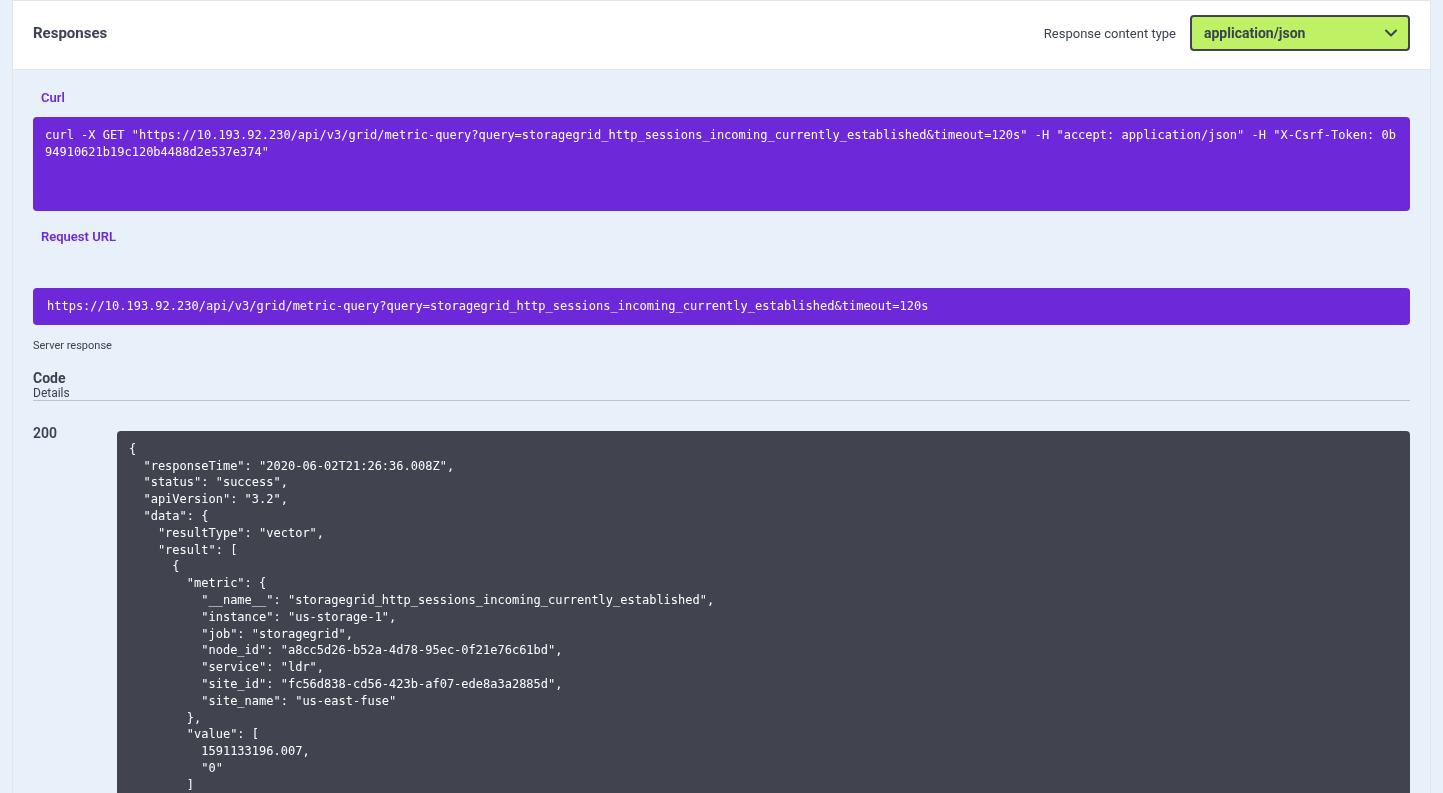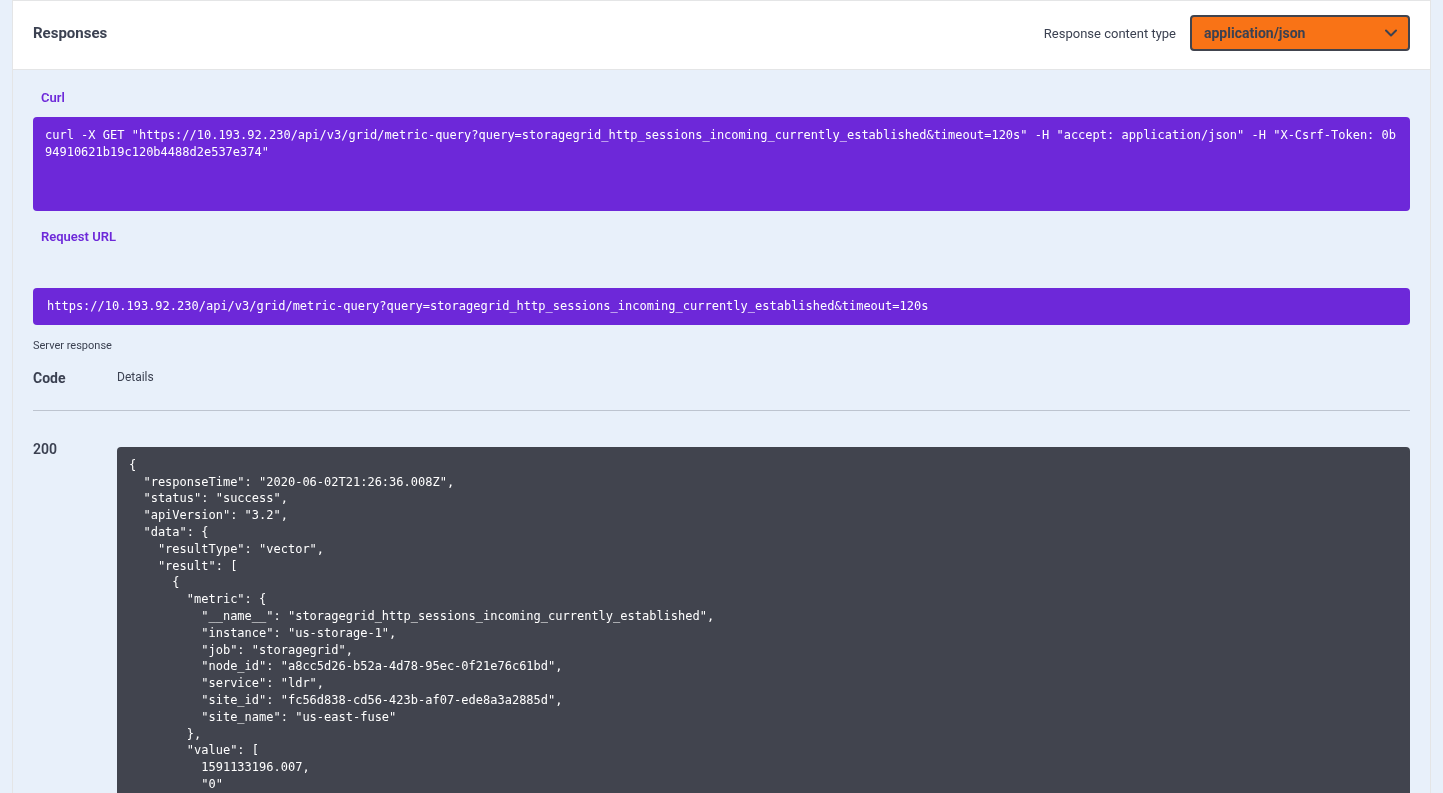--- a/index.html
+++ b/index.html
@@ -40,21 +40,21 @@
   }
   .ct-select {
     position: relative;
     border: 2px solid #41444e;
     border-radius: 4px;
     padding: 8px 36px 8px 12px;
     min-width: 220px;
     font-weight: 700;
     color: #3b4151;
     font-size: 14px;
-    background: #f97316;
+    background: #bef264;
     cursor: pointer;
   }
   .chevron {
     position: absolute;
     right: 10px;
     top: 50%;
     transform: translateY(-50%);
     width: 14px;
     height: 14px;
     display: flex;
@@ -87,22 +87,23 @@
   .curl-block { min-height: 94px; }
   .url-block { padding: 10px 14px; margin-bottom: 14px; margin-top: 44px; }
   .server-resp {
     font-size: 11px;
     font-weight: 400;
     margin-bottom: 18px;
   }
   .cols-header {
     display: flex;
     border-bottom: 1px solid rgba(59,65,81,0.25);
-    padding-bottom: 24px;
-    margin-bottom: 24px;
+    padding-bottom: 0;
+    margin-bottom: 18px;
+    flex-direction: column;
   }
   .code-col { width: 84px; font-size:14px; font-weight:700; }
   .details-col { font-size:12px; }
   .row { display: flex; }
   .status-cell {
     width: 84px;
     font-size: 14px;
     font-weight: 600;
     color: #3b4151;
     padding-top: 6px;

